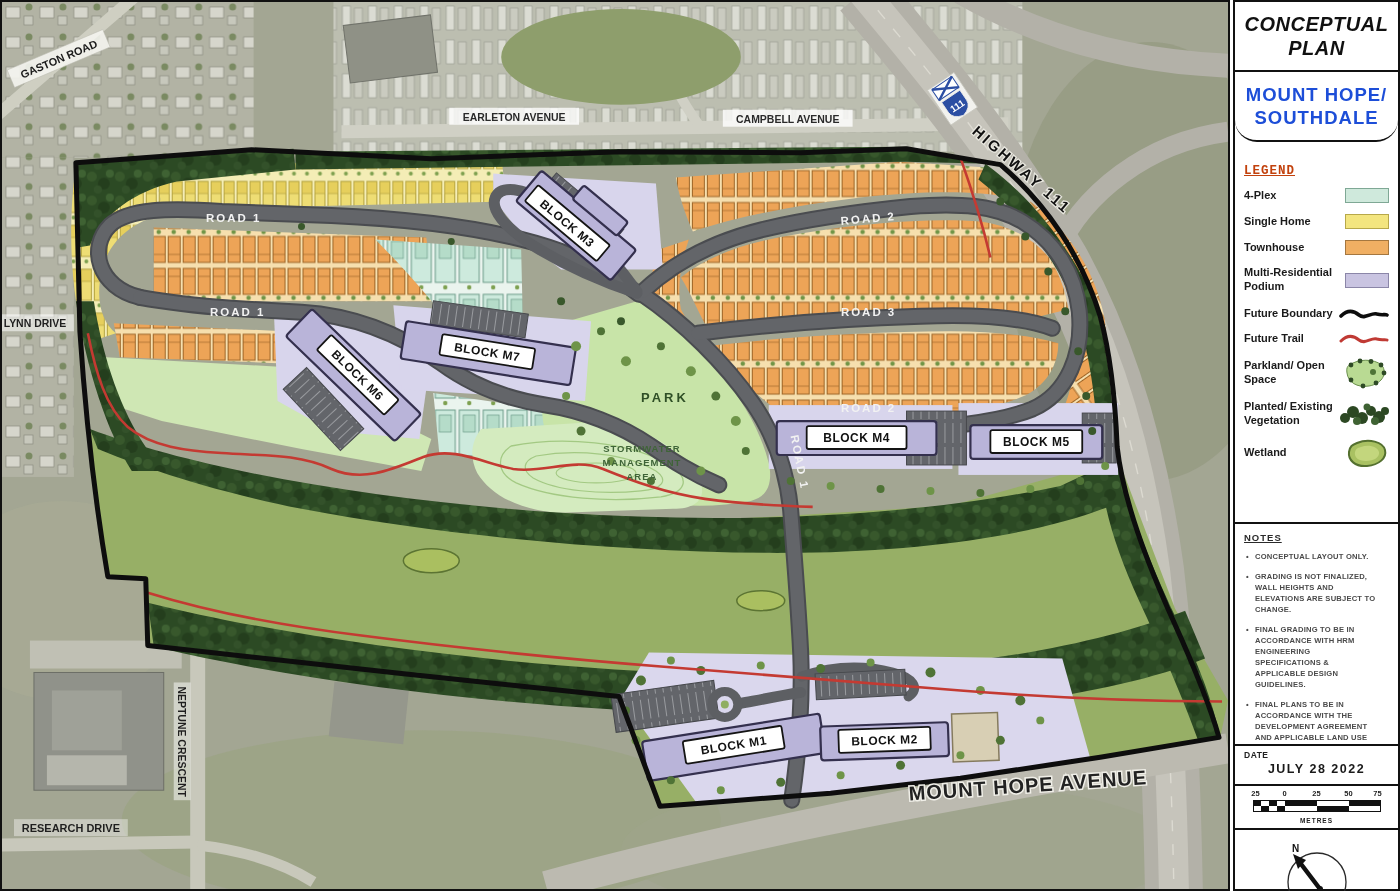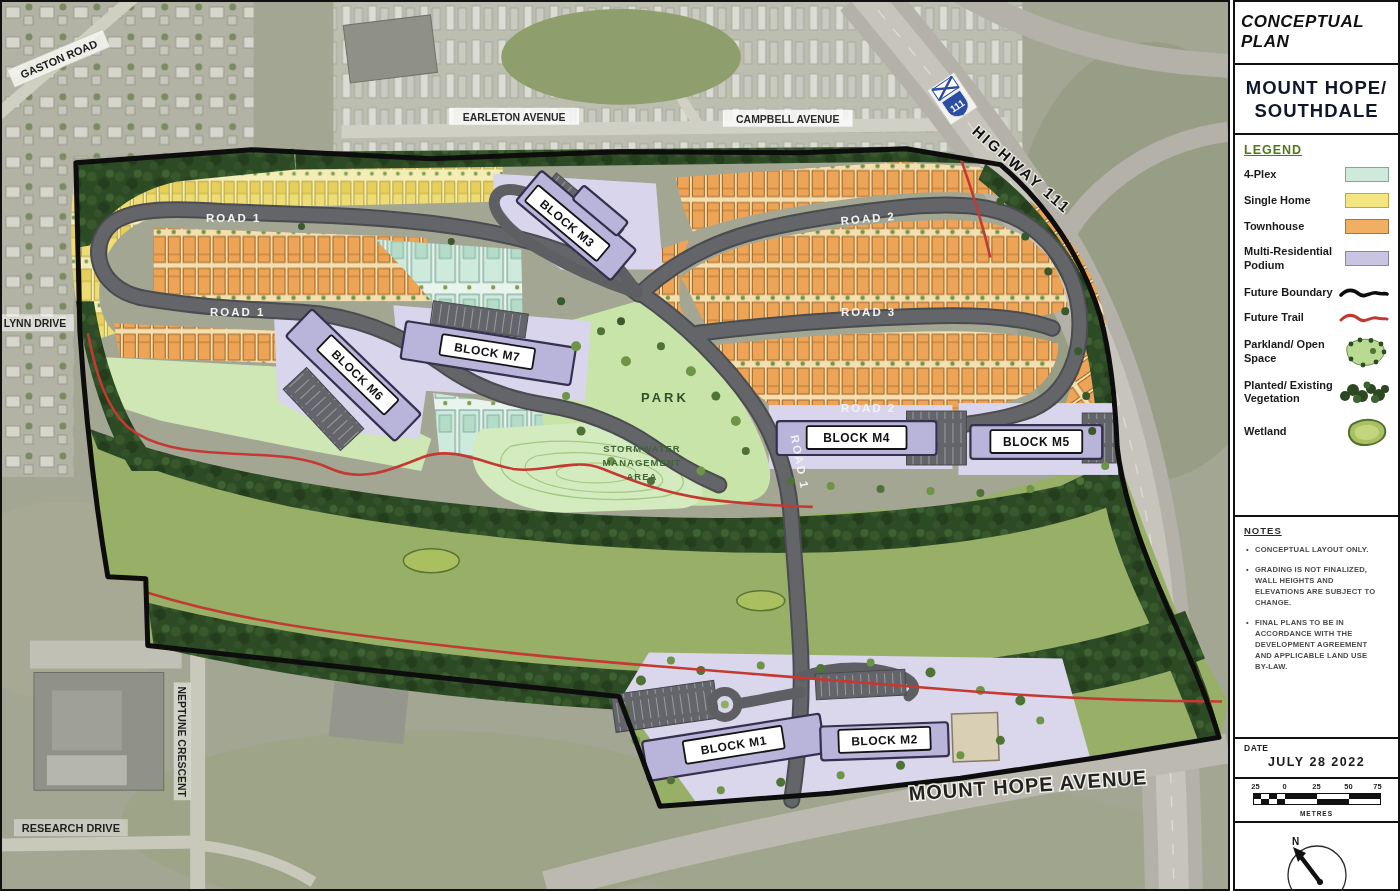--- a/index.html
+++ b/index.html
@@ -2,23 +2,23 @@
 <html><head>
 <meta charset="utf-8">
 <style>
   html,body{margin:0;padding:0;background:#ffffff;}
   body{font-family:"Liberation Sans",sans-serif;}
   .frame{position:relative;width:1400px;height:891px;background:#fff;overflow:hidden;}
   .map-wrap{position:absolute;left:0;top:0;width:1230px;height:891px;border:2px solid #111;box-sizing:border-box;background:#a3a693;}
   .map-wrap svg{display:block;}
   .sidebar{position:absolute;left:1233px;top:0;width:167px;height:891px;border:2px solid #111;box-sizing:border-box;background:#fff;display:flex;flex-direction:column;}
   .sb-sec{border-bottom:2px solid #111;padding:8px 9px;box-sizing:border-box;}
-  .sb-title{font-style:italic;font-weight:bold;font-size:17px;letter-spacing:.5px;line-height:1.2;padding:10px 6px;color:#111;}
-  .sb-name{font-size:18.5px;font-weight:600;text-align:center;letter-spacing:1px;line-height:1.25;padding:11px 4px;color:#0f172a;}
-  .sb-h{font-size:12.5px;font-weight:bold;letter-spacing:1px;text-decoration:underline;color:#4d7c0f;margin:0 0 10px 0;}
+  .sb-title{font-style:italic;font-weight:bold;font-size:20px;text-align:center;letter-spacing:.5px;line-height:1.2;padding:10px 6px;color:#111;}
+  .sb-name{font-size:18.5px;font-weight:600;text-align:center;letter-spacing:1px;line-height:1.25;padding:11px 4px;color:#1d4ed8;border-radius:22px;}
+  .sb-h{font-size:12.5px;font-weight:bold;letter-spacing:1px;text-decoration:underline;color:#c2410c;margin:14px 0 10px 0;font-family:Liberation Mono, monospace;}
   .legend-sec{flex:0 0 382px;overflow:hidden;}
   .lg-row{display:flex;align-items:center;margin:0 0 11px 0;}
   .lg-label{flex:1;font-size:11px;font-weight:600;color:#1a1a1a;line-height:1.25;padding-right:4px;}
   .lg-sw{flex:0 0 auto;display:flex;align-items:center;justify-content:flex-end;}
   .chip{width:44px;height:15px;border:1px solid #666;box-sizing:border-box;}
   .notes-sec{flex:0 0 222px;overflow:hidden;}
   .nt-h{font-size:9.5px;font-weight:bold;letter-spacing:1px;text-decoration:underline;color:#2a2a2a;margin:0 0 8px 0;}
   .nt-list{list-style:none;margin:0;padding:0;}
   .nt-list li{position:relative;font-size:7.6px;font-weight:600;color:#4a4a4a;letter-spacing:.2px;line-height:1.45;margin:0 12px 9px 0;padding-left:11px;}
   .nt-list li::before{content:"\2022";position:absolute;left:2px;top:0;color:#4a4a4a;}
@@ -508,20 +508,21 @@
         </svg>
           </span>
       </div>
     </div>
 
     <div class="sb-sec notes-sec">
       <div class="nt-h">NOTES</div>
       <ul class="nt-list">
         <li>CONCEPTUAL LAYOUT ONLY.</li>
         <li>GRADING IS NOT FINALIZED, WALL HEIGHTS AND ELEVATIONS ARE SUBJECT TO CHANGE.</li>
+        <li>FINAL GRADING TO BE IN ACCORDANCE WITH HRM ENGINEERING SPECIFICATIONS &amp; APPLICABLE DESIGN GUIDELINES.</li>
         <li>FINAL PLANS TO BE IN ACCORDANCE WITH THE DEVELOPMENT AGREEMENT AND APPLICABLE LAND USE BY-LAW.</li>
       </ul>
     </div>
 
     <div class="sb-sec date-sec">
       <div class="date-label">DATE</div>
       <div class="date-value">JULY 28 2022</div>
     </div>
 
     <div class="sb-sec scale-sec">

